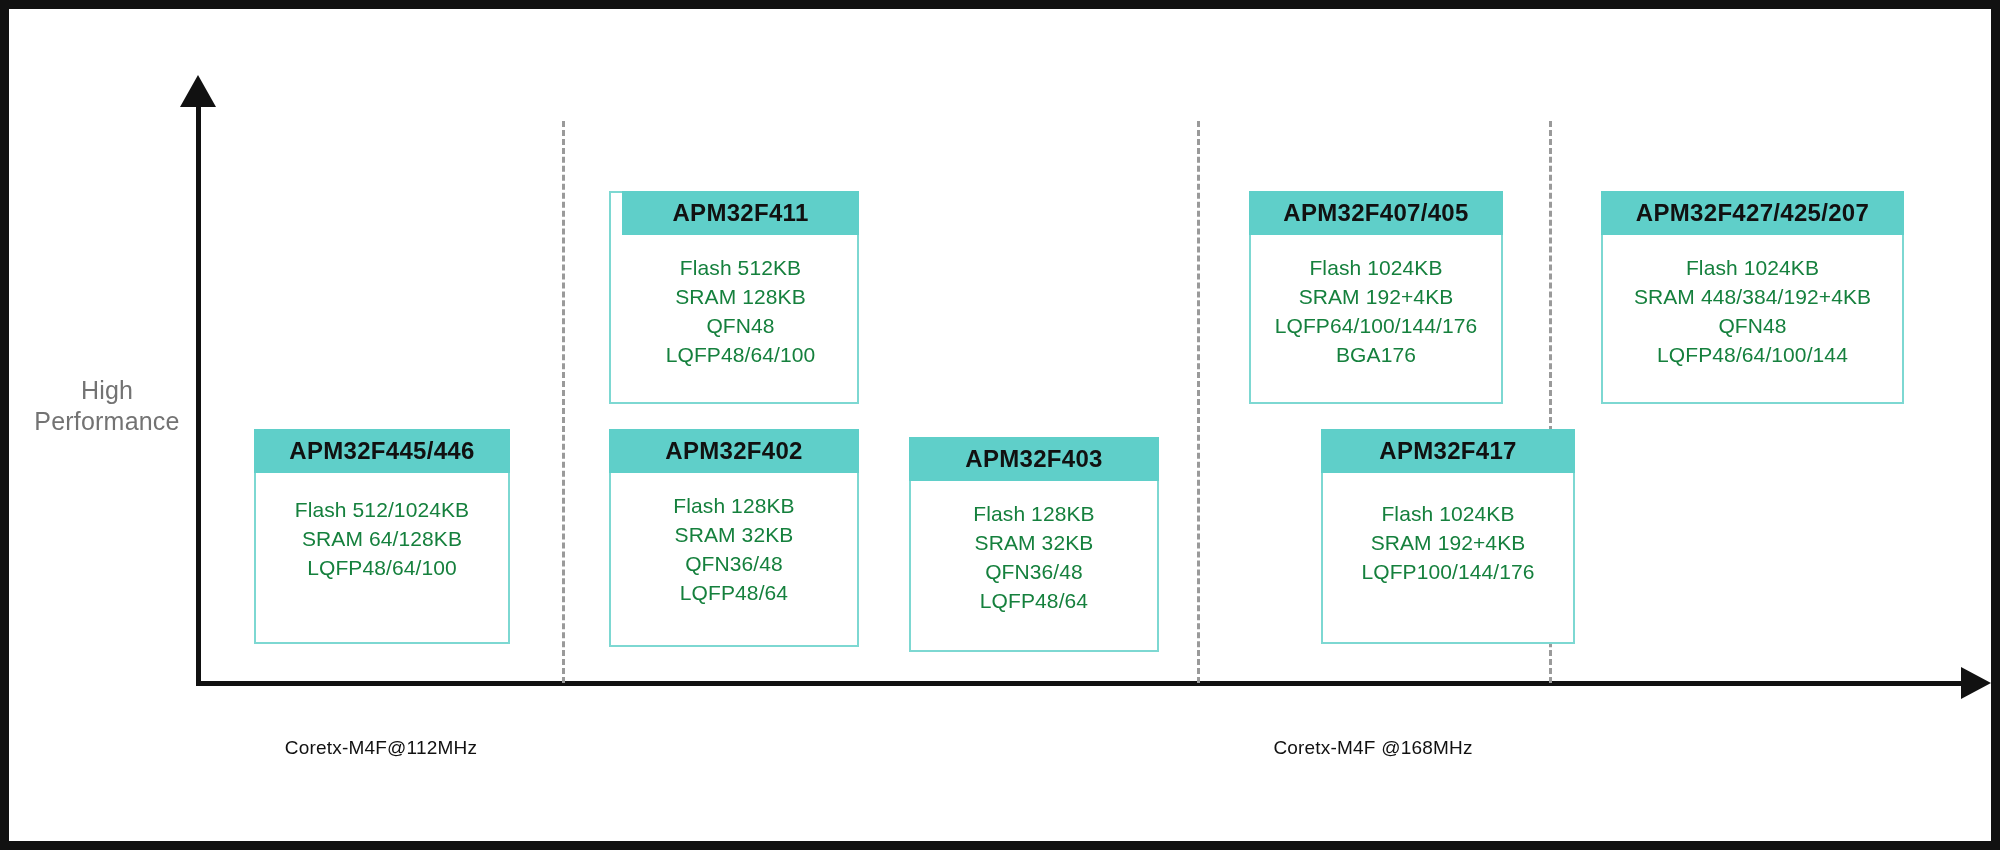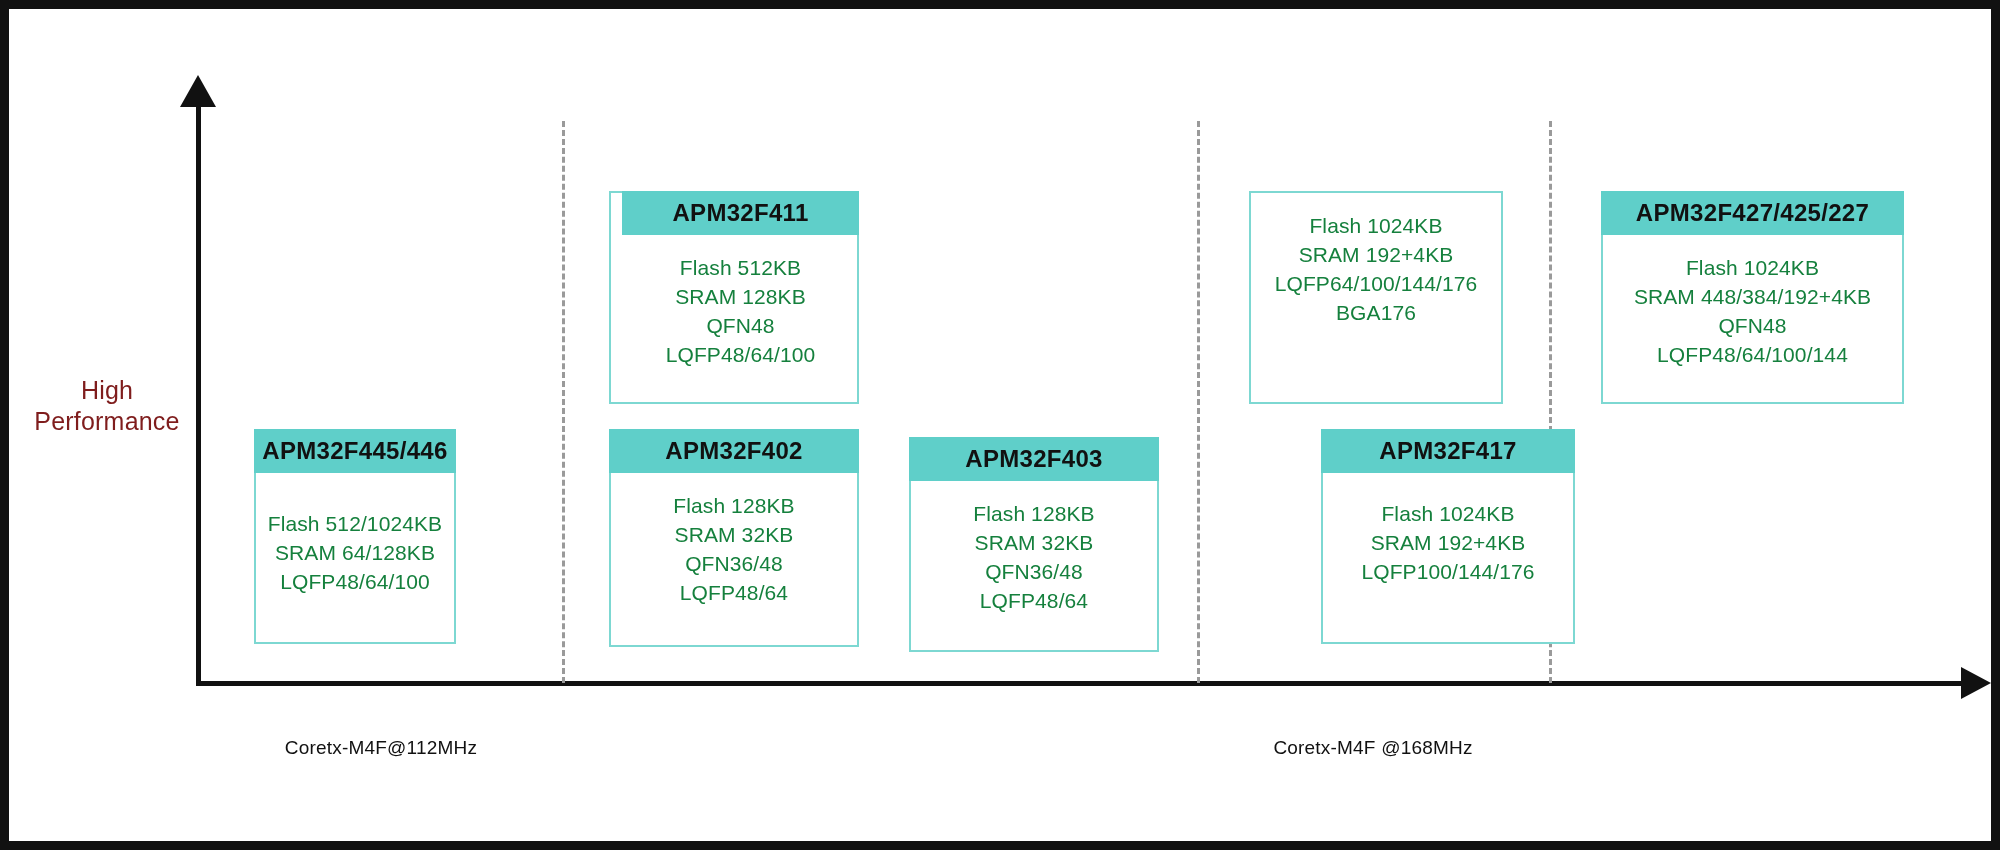--- a/index.html
+++ b/index.html
@@ -57,21 +57,21 @@
   }
 
   .y-axis-label {
     position: absolute;
     left: 14px;
     top: 366px;
     width: 168px;
     text-align: center;
     font-size: 25px;
     line-height: 31px;
-    color: #7f1d1d;
+    color: #737373;
     letter-spacing: 0.2px;
   }
 
   
   .divider {
     position: absolute;
     top: 112px;
     width: 0;
     height: 562px;
     border-left: 3px dashed #9a9a9a;
@@ -142,41 +142,42 @@
     <div class="card-header">APM32F411</div>
     <div class="card-body">
       <span class="spec-line">Flash 512KB</span>
       <span class="spec-line">SRAM 128KB</span>
       <span class="spec-line">QFN48</span>
       <span class="spec-line">LQFP48/64/100</span>
     </div>
   </div>
 
   <div class="card" style="left:1240px; top:182px; width:254px; height:213px;">
+    <div class="card-header">APM32F407/405</div>
     <div class="card-body">
       <span class="spec-line">Flash 1024KB</span>
       <span class="spec-line">SRAM 192+4KB</span>
       <span class="spec-line">LQFP64/100/144/176</span>
       <span class="spec-line">BGA176</span>
     </div>
   </div>
 
   <div class="card" style="left:1592px; top:182px; width:303px; height:213px;">
-    <div class="card-header">APM32F427/425/227</div>
+    <div class="card-header">APM32F427/425/207</div>
     <div class="card-body">
       <span class="spec-line">Flash 1024KB</span>
       <span class="spec-line">SRAM 448/384/192+4KB</span>
       <span class="spec-line">QFN48</span>
       <span class="spec-line">LQFP48/64/100/144</span>
     </div>
   </div>
 
-  <div class="card" style="left:245px; top:420px; width:202px; height:215px;">
+  <div class="card" style="left:245px; top:420px; width:256px; height:215px;">
     <div class="card-header">APM32F445/446</div>
-    <div class="card-body" style="padding-top:36px;">
+    <div class="card-body" style="padding-top:22px;">
       <span class="spec-line">Flash 512/1024KB</span>
       <span class="spec-line">SRAM 64/128KB</span>
       <span class="spec-line">LQFP48/64/100</span>
     </div>
   </div>
 
   <div class="card" style="left:600px; top:420px; width:250px; height:218px;">
     <div class="card-header">APM32F402</div>
     <div class="card-body">
       <span class="spec-line">Flash 128KB</span>

